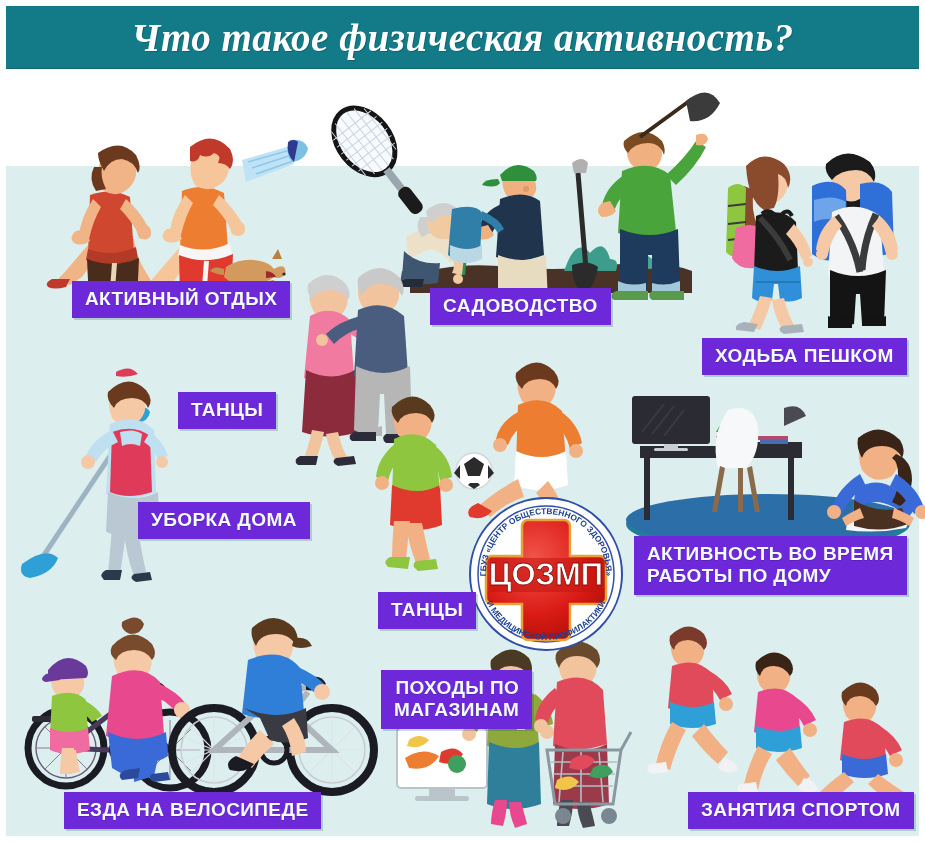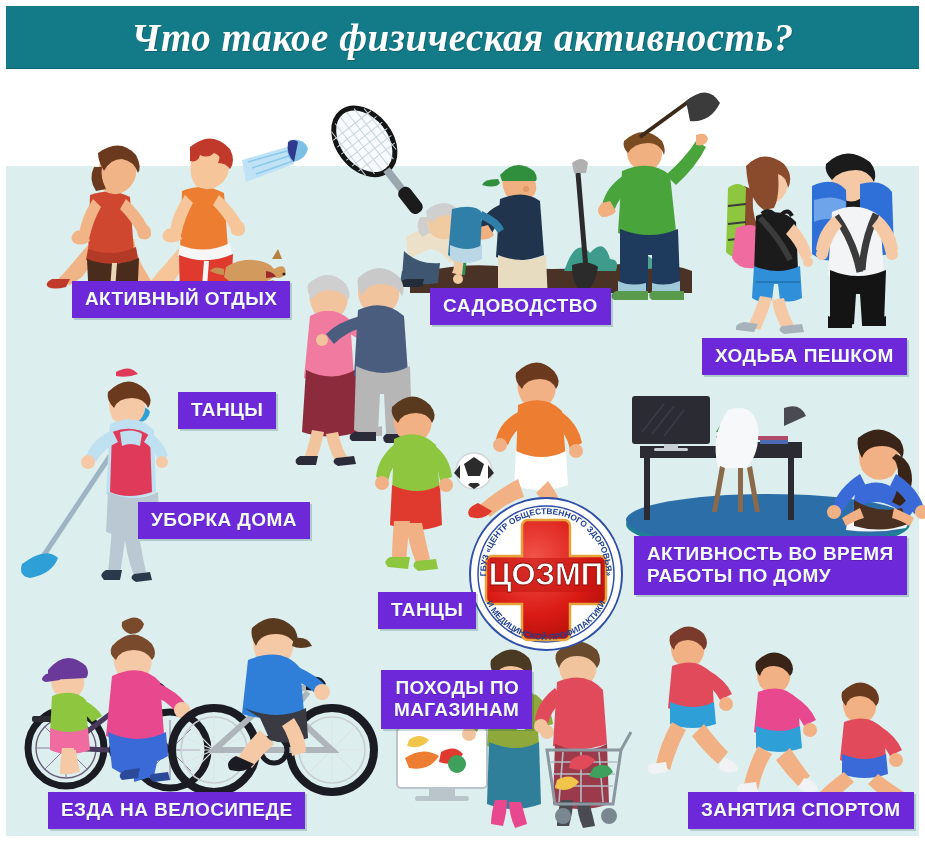--- a/index.html
+++ b/index.html
@@ -70,21 +70,21 @@
 
   
   .lb-active   { left: 72px;  top: 281px; }
   .lb-garden   { left: 430px; top: 288px; text-align: center; }
   .lb-walk     { left: 702px; top: 338px; }
   .lb-dance    { left: 178px; top: 392px; }
   .lb-clean    { left: 138px; top: 502px; }
   .lb-home     { left: 634px; top: 536px; text-align: left; }
   .lb-games    { left: 378px; top: 592px; }
   .lb-shop     { left: 381px; top: 670px; text-align: right; }
-  .lb-bike     { left: 48px;  top: 792px; }
+  .lb-bike     { left: 64px;  top: 792px; }
   .lb-sport    { left: 688px; top: 792px; }
 
   
   .art { position: absolute; }
   svg { display: block; overflow: visible; }
 
   
   .logo-wrap { position: absolute; left: 468px; top: 496px; width: 156px; height: 156px; }
 </style>
 </head>

